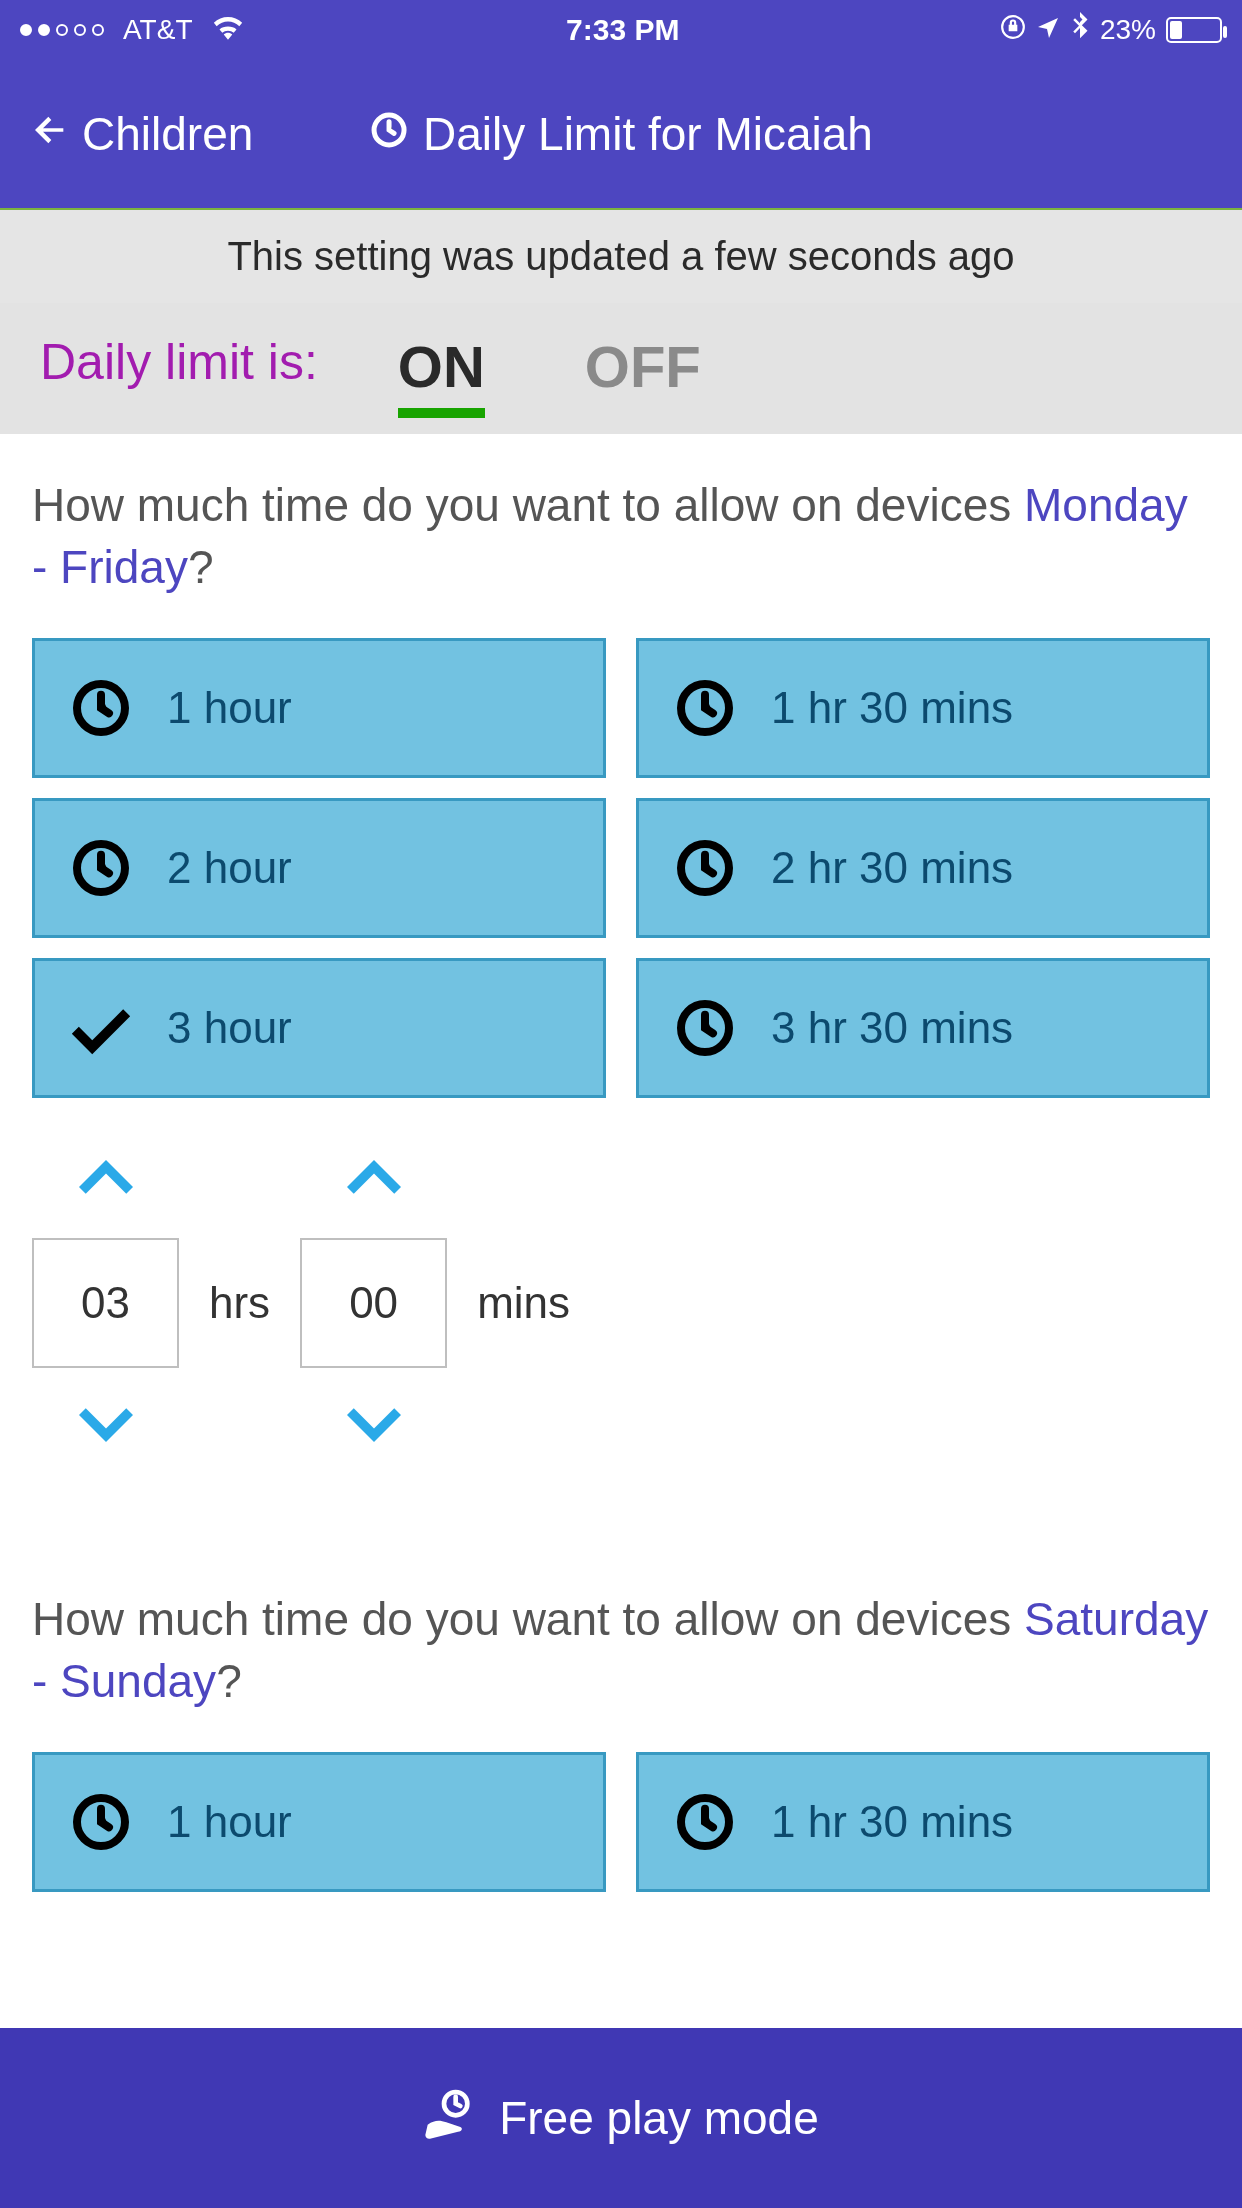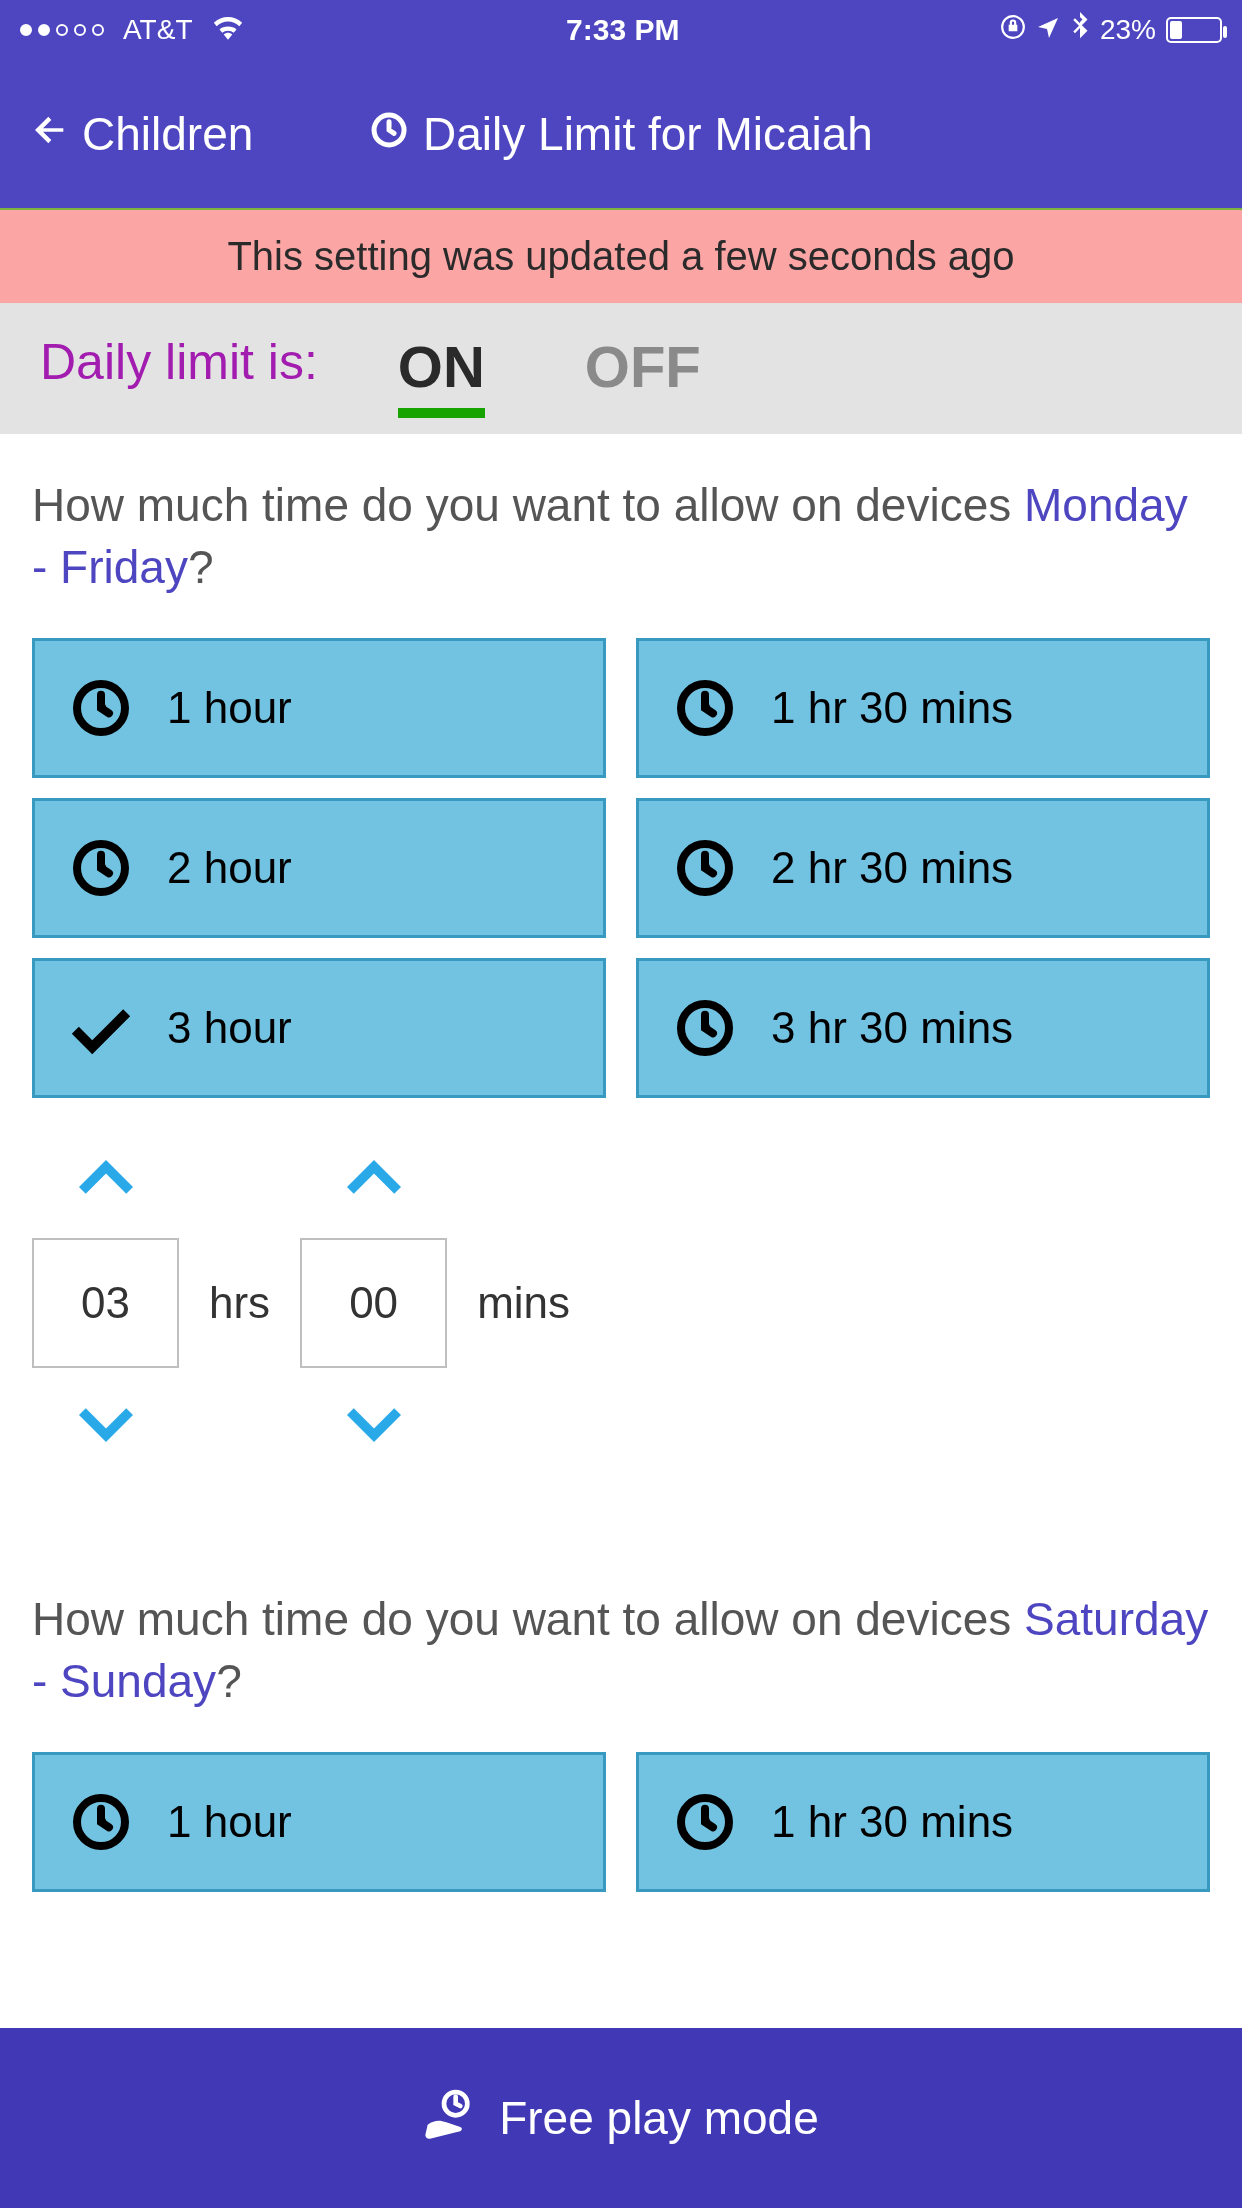--- a/index.html
+++ b/index.html
@@ -40,21 +40,21 @@
     position: relative;
   }
   .back-btn { display: flex; align-items: center; gap: 12px; font-size: 46px; }
   .nav-title {
     position: absolute; left: 50%; top: 50%; transform: translate(-50%, -50%);
     display: flex; align-items: center; gap: 14px; font-size: 46px; white-space: nowrap;
   }
 
   
   .update-banner {
-    background: #fca5a5;
+    background: #e5e5e5;
     color: #2a2a2a;
     font-size: 40px;
     padding: 24px 0;
     text-align: center;
     border-top: 2px solid #7bb340;
   }
 
   
   .toggle-row {
     background: #e3e3e3;
@@ -86,21 +86,21 @@
   }
   .opt-tile {
     background: #72c2e1;
     border: 3px solid #3899c1;
     height: 140px;
     display: flex;
     align-items: center;
     padding-left: 30px;
     gap: 30px;
     font-size: 44px;
-    color: #000000;
+    color: #0c4a6e;
   }
   .opt-tile .icon { width: 72px; height:72px; display:flex; align-items:center; justify-content:center; }
 
   
   .stepper { display:flex; align-items:center; gap:30px; margin-bottom: 140px;}
   .stepper-col { display:flex; flex-direction:column; align-items:center; gap:36px;}
   .stepper-box {
     width: 147px; height: 130px; border: 2px solid #bfbfbf; display:flex; align-items:center; justify-content:center;
     font-size: 44px; color:#333;
   }

